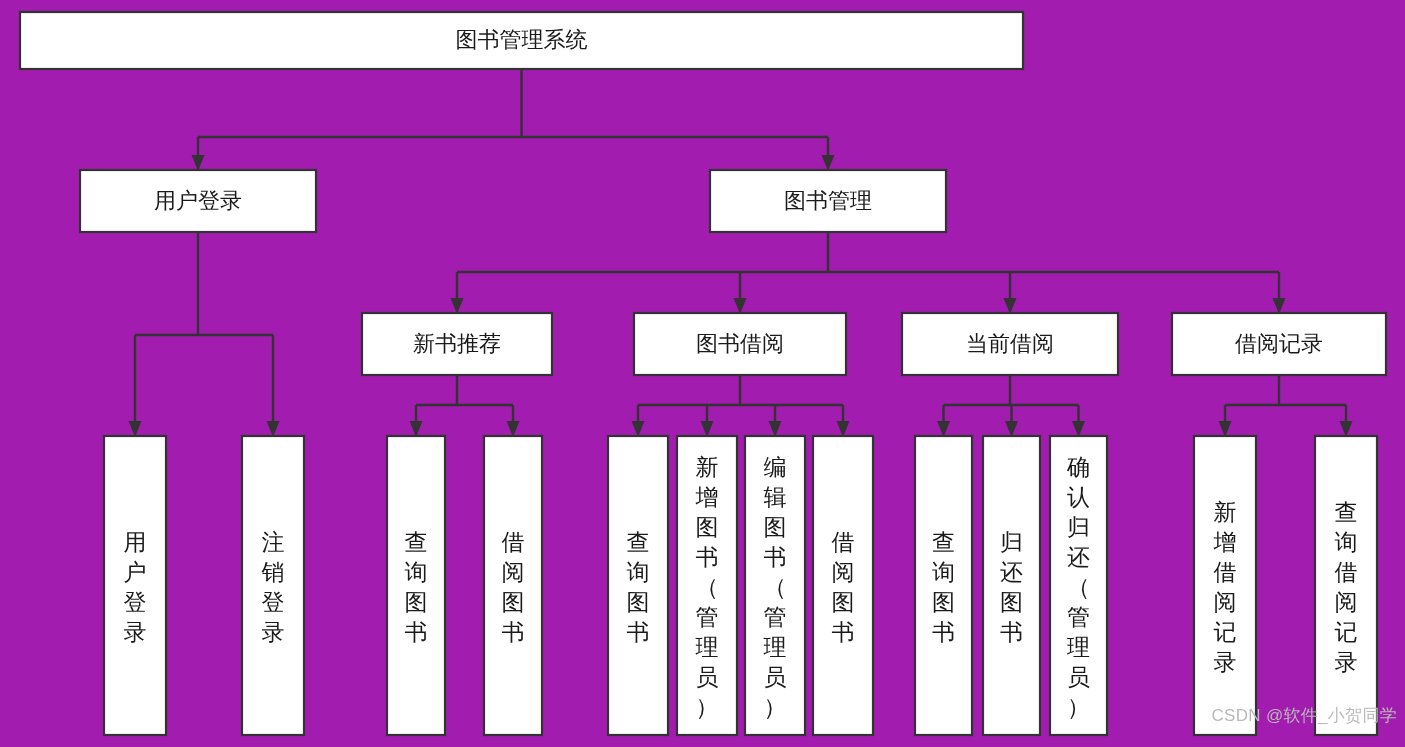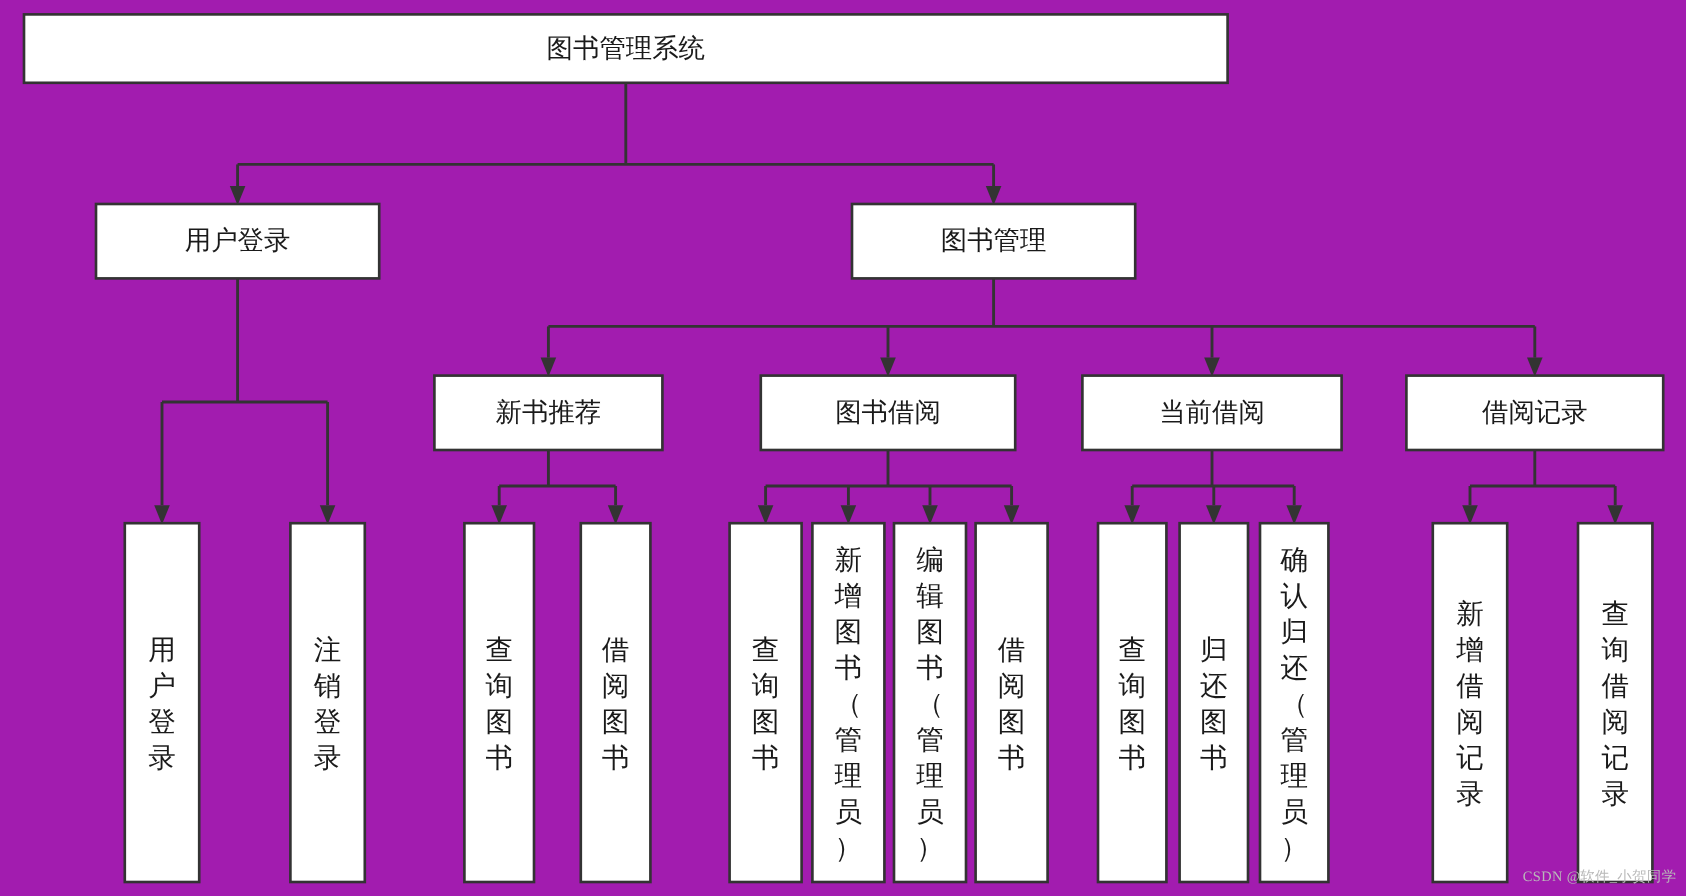--- a/index.html
+++ b/index.html
@@ -51,23 +51,23 @@
     stroke-width: 2.4;
     fill: none;
   }
   .arrow-head {
     fill: #333333;
     stroke: none;
   }
   .watermark {
     position: absolute;
     right: 8px;
-    bottom: 8px;
-    font-family: Liberation Serif, serif;
-    font-size: 12px;
+    bottom: 20px;
+    font-family: Liberation Sans, sans-serif;
+    font-size: 17px;
     color: #b9b9b9;
     white-space: nowrap;
     letter-spacing: 0.3px;
     pointer-events: none;
   }
 </style>
 </head>
 <body>
 
 <div id="diagram-root">

